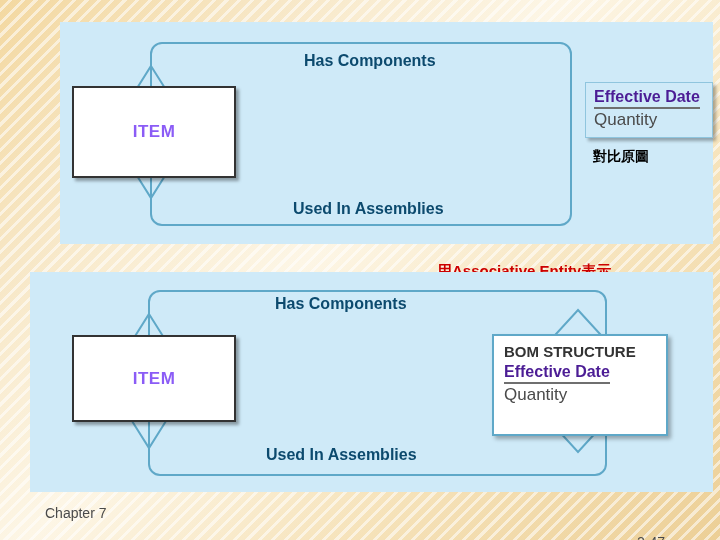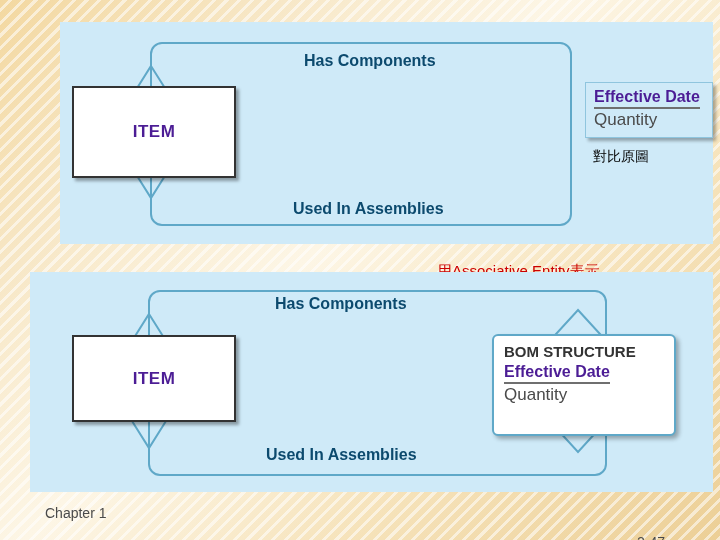--- a/index.html
+++ b/index.html
@@ -54,39 +54,39 @@
     background: #ffffff;
     border: 2px solid #333333;
     box-shadow: 3px 3px 3px rgba(0,0,0,0.35);
     display: flex;
     align-items: center;
     justify-content: center;
   }
   .entity-label {
     font-size: 17px;
     font-weight: bold;
-    color: #4c1d95;
+    color: #8b5cf6;
     letter-spacing: 0.5px;
   }
   
   .attr-box {
     position: absolute;
     background: #cfeaf8;
     border: 1px solid #8fc5de;
     box-shadow: 3px 3px 3px rgba(0,0,0,0.30);
     padding: 4px 8px 6px 8px;
   }
   
   .assoc-box {
     position: absolute;
     background: #ffffff;
     border: 2px solid #5fa8c8;
-    border-radius: 6px;
+    border-radius: 0;
     box-shadow: 3px 3px 4px rgba(0,0,0,0.30);
-    padding: 6px 10px 8px 10px;
+    padding: 6px 2px 8px 10px;
     text-align: left;
   }
   .attr-strong {
     font-size: 16px;
     font-weight: bold;
     color: #4c1d95;
     line-height: 1.25;
     border-bottom: 2px solid #6f6f6f;
     display: inline-block;
     white-space: nowrap;
@@ -111,20 +111,21 @@
     color: #0c4a6e;
     white-space: nowrap;
   }
   .diamond-svg {
     position: absolute;
   }
   .note {
     position: absolute;
     font-size: 14px;
     white-space: nowrap;
+    font-weight: bold;
   }
   #note-top {
     color: #000000;
     left: 593px;
     top: 148px;
   }
   #note-bottom {
     color: #cc0000;
     left: 437px;
     top: 262px;
@@ -203,16 +204,16 @@
     <span class="rel-text" style="left:245px; top:23px;">Has Components</span>
     <span class="rel-text" style="left:236px; top:174px;">Used In Assemblies</span>
 
     <div class="assoc-box" style="left:462px; top:62px; width:160px; height:84px;">
       <div class="assoc-title">BOM STRUCTURE</div>
       <div class="attr-strong">Effective Date</div>
       <div class="attr-normal">Quantity</div>
     </div>
   </div>
 
-  <span id="footer-chapter">Chapter 1</span>
+  <span id="footer-chapter">Chapter 7</span>
   <span id="footer-page">2-47</span>
 
 </div>
 
 </body></html>

